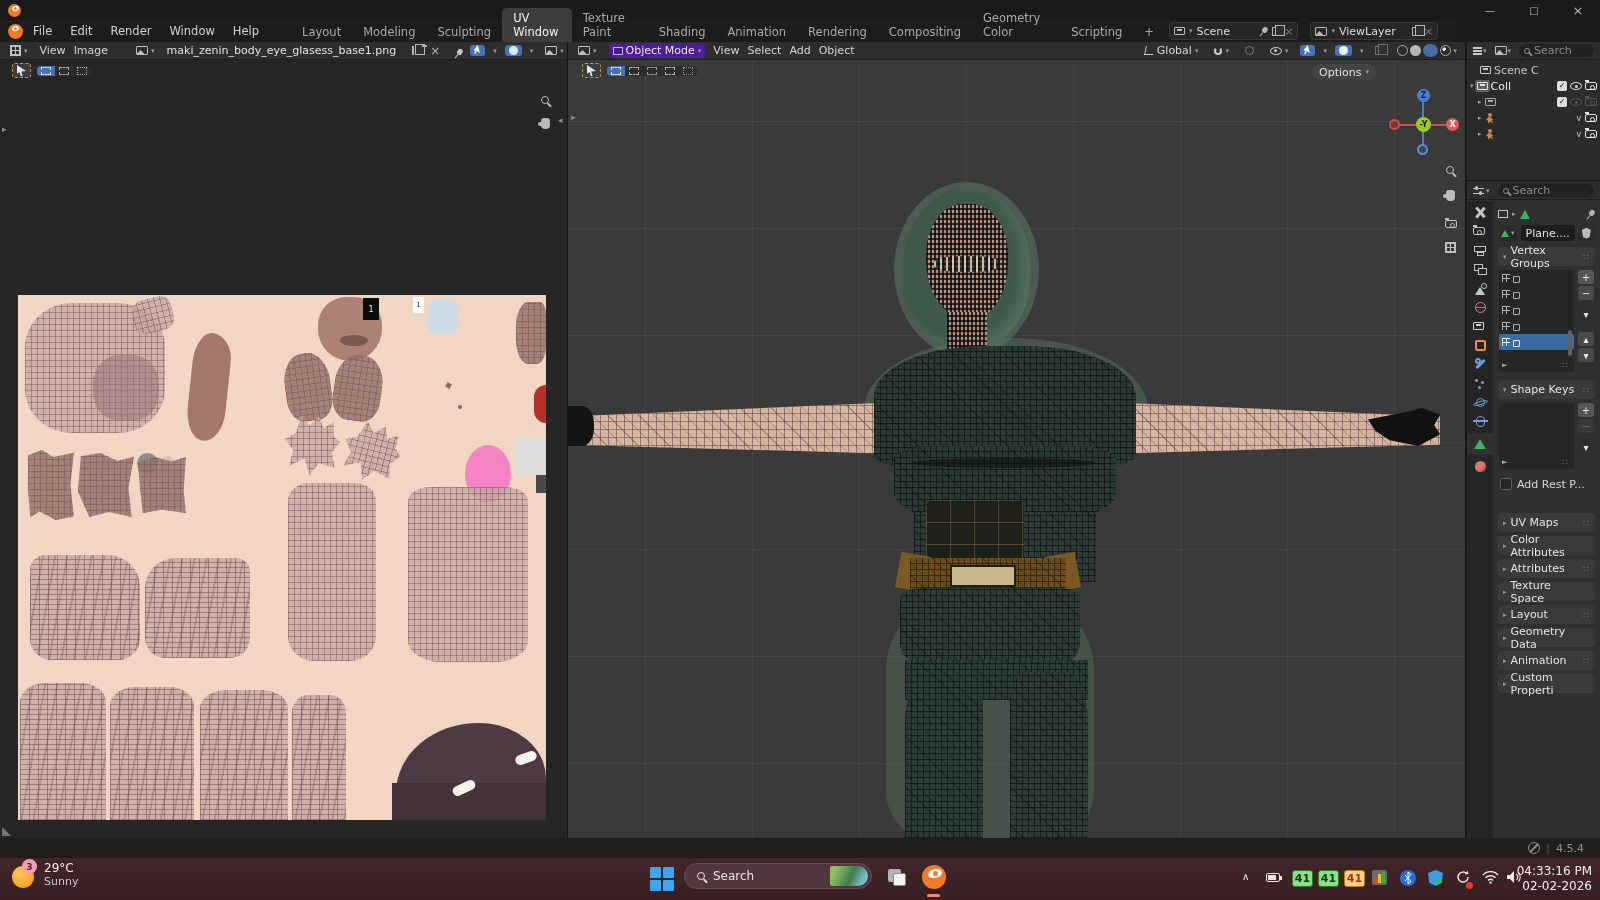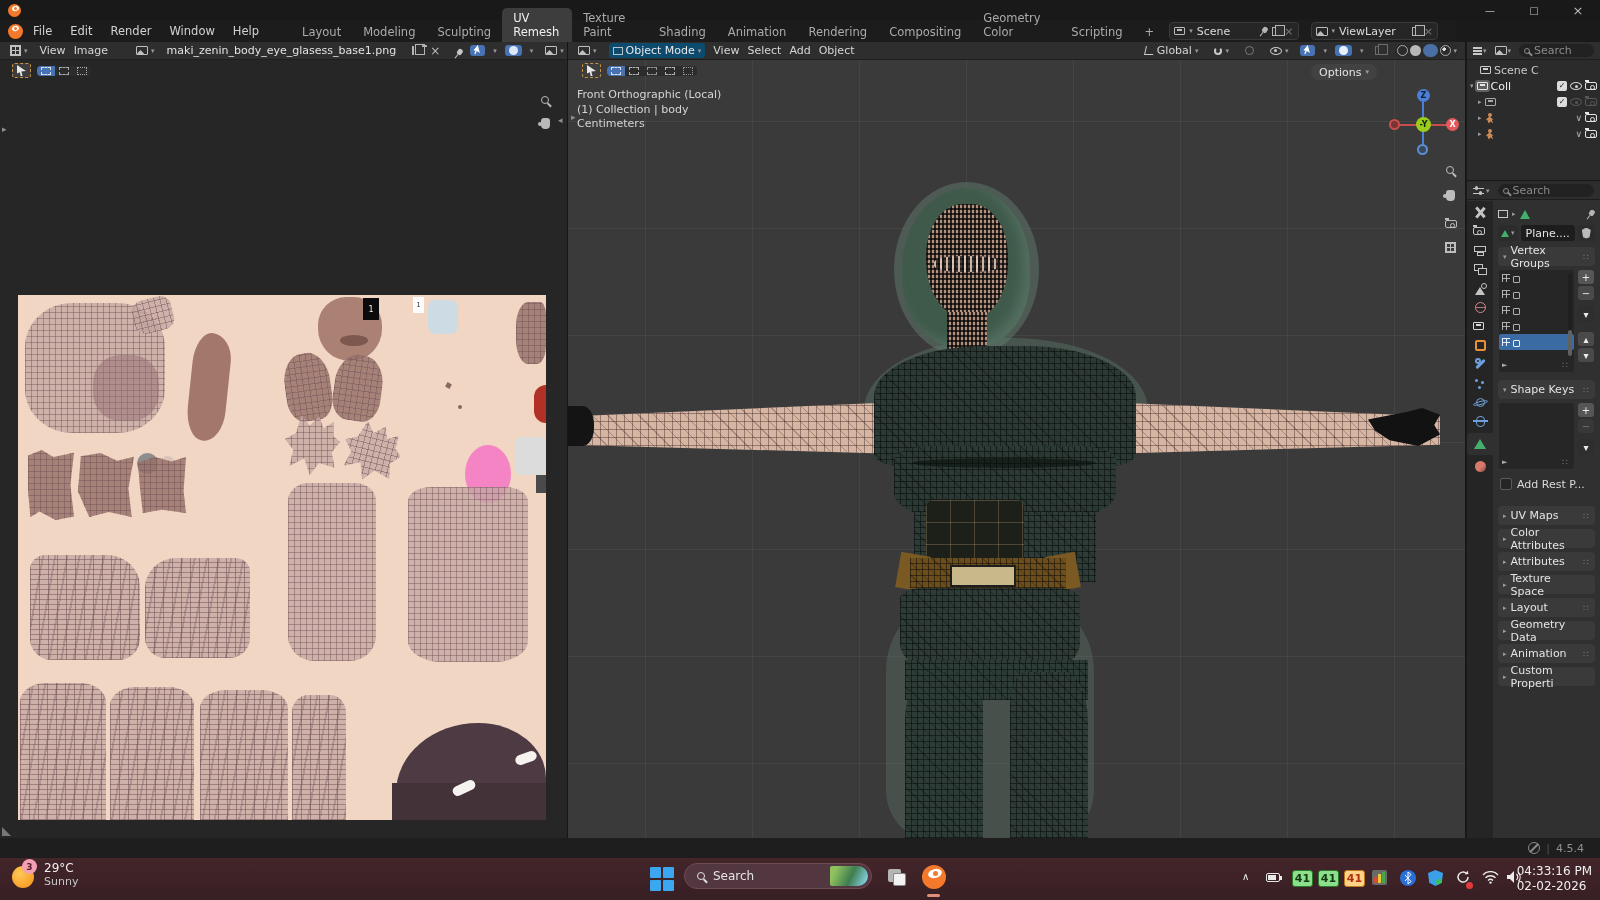--- a/index.html
+++ b/index.html
@@ -145,21 +145,21 @@
     <span class="blogo" style="width:15px;height:15px;"></span>
     <span class="menu-item">File</span>
     <span class="menu-item">Edit</span>
     <span class="menu-item">Render</span>
     <span class="menu-item">Window</span>
     <span class="menu-item">Help</span>
     <div class="tabs">
       <span class="tab">Layout</span>
       <span class="tab">Modeling</span>
       <span class="tab">Sculpting</span>
-      <span class="tab active">UV Remesh</span>
+      <span class="tab active">UV Window</span>
       <span class="tab">Texture Paint</span>
       <span class="tab">Shading</span>
       <span class="tab">Animation</span>
       <span class="tab">Rendering</span>
       <span class="tab">Compositing</span>
       <span class="tab">Geometry Color</span>
       <span class="tab">Scripting</span>
       <span class="tab">+</span>
     </div>
     <span class="sp"></span>
@@ -283,21 +283,21 @@
       <span class="abs" style="left:2px;bottom:2px;width:0;height:0;border-left:9px solid #777;border-top:9px solid transparent;"></span>
     </div>
   </div>
 
   <div class="viewport">
     <div class="edheader">
       <span class="hbtn">
         <span class="i-img" style="color:#c0c0c0;"></span>
         <span class="caret">▾</span>
       </span>
-      <span class="hbtn" style="background:#0c4a6e;border-radius:3px;">
+      <span class="hbtn" style="background:#4c1d95;border-radius:3px;">
         <span class="i-dashedbox" style="border-style:solid;opacity:.8;"></span>
         <span style="color:#e8e8e8;">Object Mode</span>
         <span class="caret">▾</span>
       </span>
       <span>View</span>
       <span>Select</span>
       <span>Add</span>
       <span>Object</span>
       <span class="sp"></span>
       <span class="hbtn">
@@ -362,25 +362,20 @@
             </span>
         </span>
       </div>
       <span class="abs" style="left:3px;top:52px;color:#8f8f8f;font-size:9px;">▸</span>
 
       <div class="abs flex" style="right:88px;top:4px;height:16px;background:#424242;border-radius:8px;padding:0 8px;gap:4px;">
         <span style="color:#e4e4e4;">Options</span>
         <span class="caret">▾</span>
       </div>
 
-      <div class="abs" style="left:9px;top:28px;line-height:14.5px;color:#d5d5d5;">
-        <div>Front Orthographic (Local)</div>
-        <div>(1) Collection | body</div>
-        <div>Centimeters</div>
-      </div>
 
       <div class="abs" style="inset:0;">
         <div class="abs" style="left:326px;top:122px;width:145px;height:175px;border-radius:50%;background:rgba(96,124,110,.5);"></div>
         <div class="abs" style="left:296px;top:278px;width:284px;height:150px;border-radius:48%;background:rgba(96,124,110,.4);"></div>
         <div class="abs" style="left:318px;top:540px;width:208px;height:238px;border-radius:30% 30% 20% 20%;background:rgba(96,124,110,.35);"></div>
 
         <div class="abs skinwire" style="left:0;top:342px;width:332px;height:52px;background-color:#d6b5a2;clip-path:polygon(0 28%,100% 0,100% 100%,0 82%);"></div>
         <div class="abs skinwire" style="left:534px;top:342px;width:338px;height:52px;background-color:#d6b5a2;clip-path:polygon(0 0,100% 28%,100% 82%,0 100%);"></div>
         <div class="abs" style="left:0;top:346px;width:26px;height:40px;background:#141414;border-radius:0 45% 45% 0;"></div>
         <div class="abs" style="left:800px;top:348px;width:72px;height:38px;background:#121212;clip-path:polygon(0 30%,55% 10%,75% 0,100% 18%,92% 45%,100% 70%,70% 100%,30% 85%,10% 60%);"></div>
@@ -627,21 +622,21 @@
                 <span class="sp"></span>
                 <span class="dots" style="font-size:9px;color:#777;">∷</span>
             </div>
           </div>
           <div style="display:flex;flex-direction:column;gap:2px;">
             <span class="sbtn">+</span>
             <span class="sbtn" style="background:#383838;color:#777;">−</span>
             <span class="sbtn" style="background:#2e2e2e;height:16px;margin-top:4px;">▾</span>
           </div>
         </div>
-        <div class="flex" style="gap:5px;height:18px;margin:2px 0 13px 2px;">
+        <div class="flex" style="gap:5px;height:18px;margin:2px 0 20px 2px;">
           <span style="width:12px;height:12px;background:#262626;border:1px solid #5a5a5a;border-radius:2px;"></span>
           <span style="color:#d8d8d8;">Add Rest P...</span>
         </div>
 
         <div class="panel-h">
             <span class="caret">▸</span>
             <span>UV Maps</span>
             <span class="sp"></span>
             <span class="dots">∷</span>
           </div>
@@ -771,18 +766,18 @@
           <path d="M1 4 a10 10 0 0 1 15 0 M3.5 6.8 a7 7 0 0 1 10 0 M6 9.5 a3.6 3.6 0 0 1 5 0" stroke="#ececec" stroke-width="1.4" fill="none"></path>
           <circle cx="8.5" cy="11.6" r="1.2" fill="#ececec"></circle>
         </svg>
     </span>
     <span class="tray-ic" style="left:1506px;top:12px;">
       <svg width="16" height="14" viewBox="0 0 16 14">
           <path d="M1 5 h3 l4-4 v12 l-4-4 h-3 z" fill="#ececec"></path>
           <path d="M10.5 4 a4.5 4.5 0 0 1 0 6 M12.5 2.5 a7 7 0 0 1 0 9" stroke="#ececec" stroke-width="1.2" fill="none"></path>
         </svg>
     </span>
-    <div class="abs" style="right:8px;top:6px;text-align:left;line-height:15px;color:#f0f0f0;font-size:12px;">
+    <div class="abs" style="right:8px;top:6px;text-align:right;line-height:15px;color:#f0f0f0;font-size:12px;">
       <div>04:33:16 PM</div>
       <div>02-02-2026</div>
     </div>
   </div>
 </div>
 
 </body></html>

